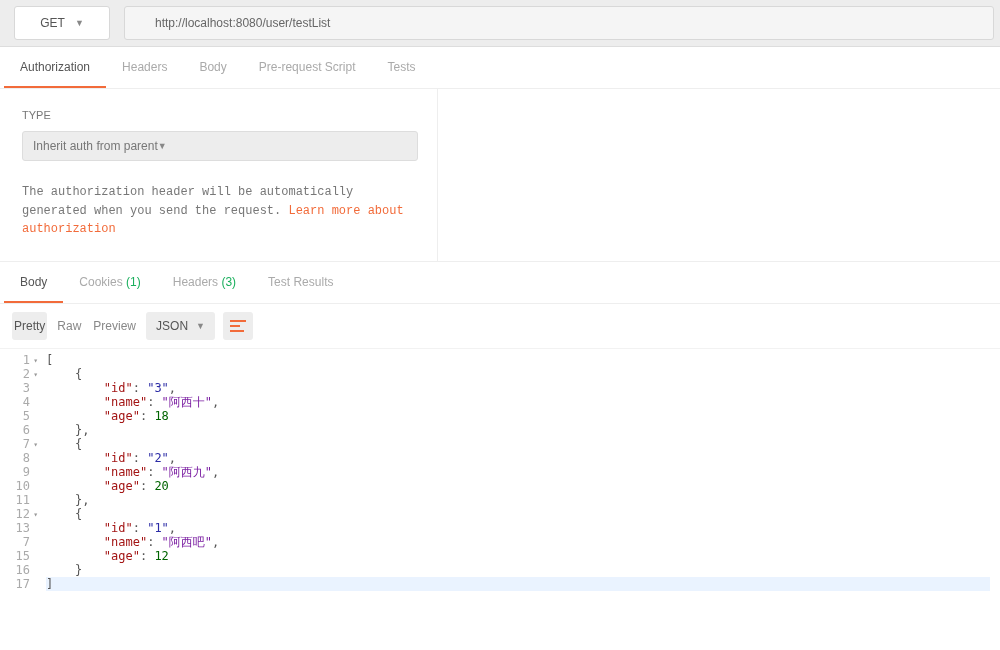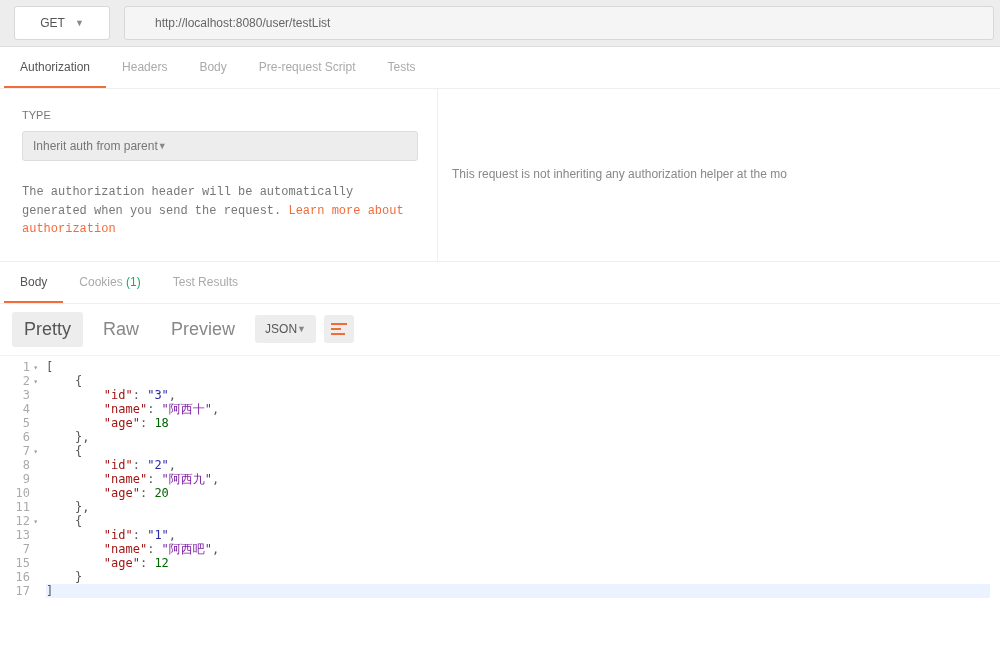--- a/index.html
+++ b/index.html
@@ -131,29 +131,29 @@
   .count { color: #1aaf5d; }
   
   .rtoolbar {
     display: flex;
     align-items: center;
     gap: 8px;
     padding: 8px 12px;
     border-bottom: 1px solid #f2f2f2;
   }
   .segbtn {
-    padding: 7px 12px;
-    font-size: 18px;
+    padding: 7px 2px;
+    font-size: 12px;
     color: #888;
     cursor: pointer;
     border-radius: 3px;
   }
   .segbtn.active { background: #ededed; color: #555; }
   .jsonbtn {
-    display: flex; align-items: center; 
+    display: flex; align-items: center; gap: 8px;
     background: #ededed;
     padding: 7px 10px;
     border-radius: 3px;
     color: #555;
   }
   .jsonbtn .chev { font-size: 9px; color: #888; }
   .wrapbtn {
     width: 30px; height: 28px;
     background: #ededed;
     border-radius: 3px;
@@ -223,28 +223,31 @@
   <div class="authpanel">
     <div class="typelabel">TYPE</div>
     <div class="typeselect">
       <span>Inherit auth from parent</span>
       <span class="chev">▼</span>
     </div>
     <div class="helptext">
       <span>The authorization header will be automatically generated when you send the request. </span><a href="#">Learn more about authorization</a>
     </div>
   </div>
-  <div class="rightnote">This request is not inheriting any authorization helper at the mo</div>
 </div>
 
 <div class="rtabs">
   <div class="rtab active">Body</div>
   <div class="rtab">
     <span>Cookies</span>
     <span class="count">(1)</span>
+  </div>
+  <div class="rtab">
+    <span>Headers</span>
+    <span class="count">(3)</span>
   </div>
   <div class="rtab">Test Results</div>
 </div>
 
 <div class="rtoolbar">
   <div class="segbtn active">Pretty</div>
   <div class="segbtn">Raw</div>
   <div class="segbtn">Preview</div>
   <div class="jsonbtn">
     <span>JSON</span>

